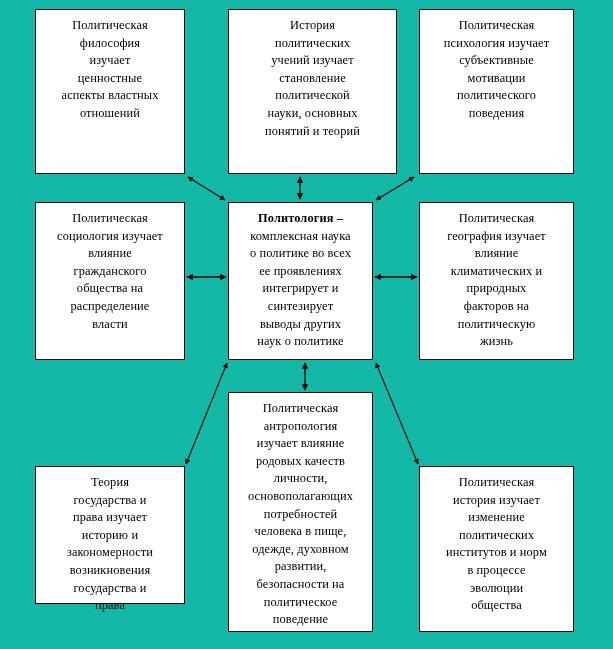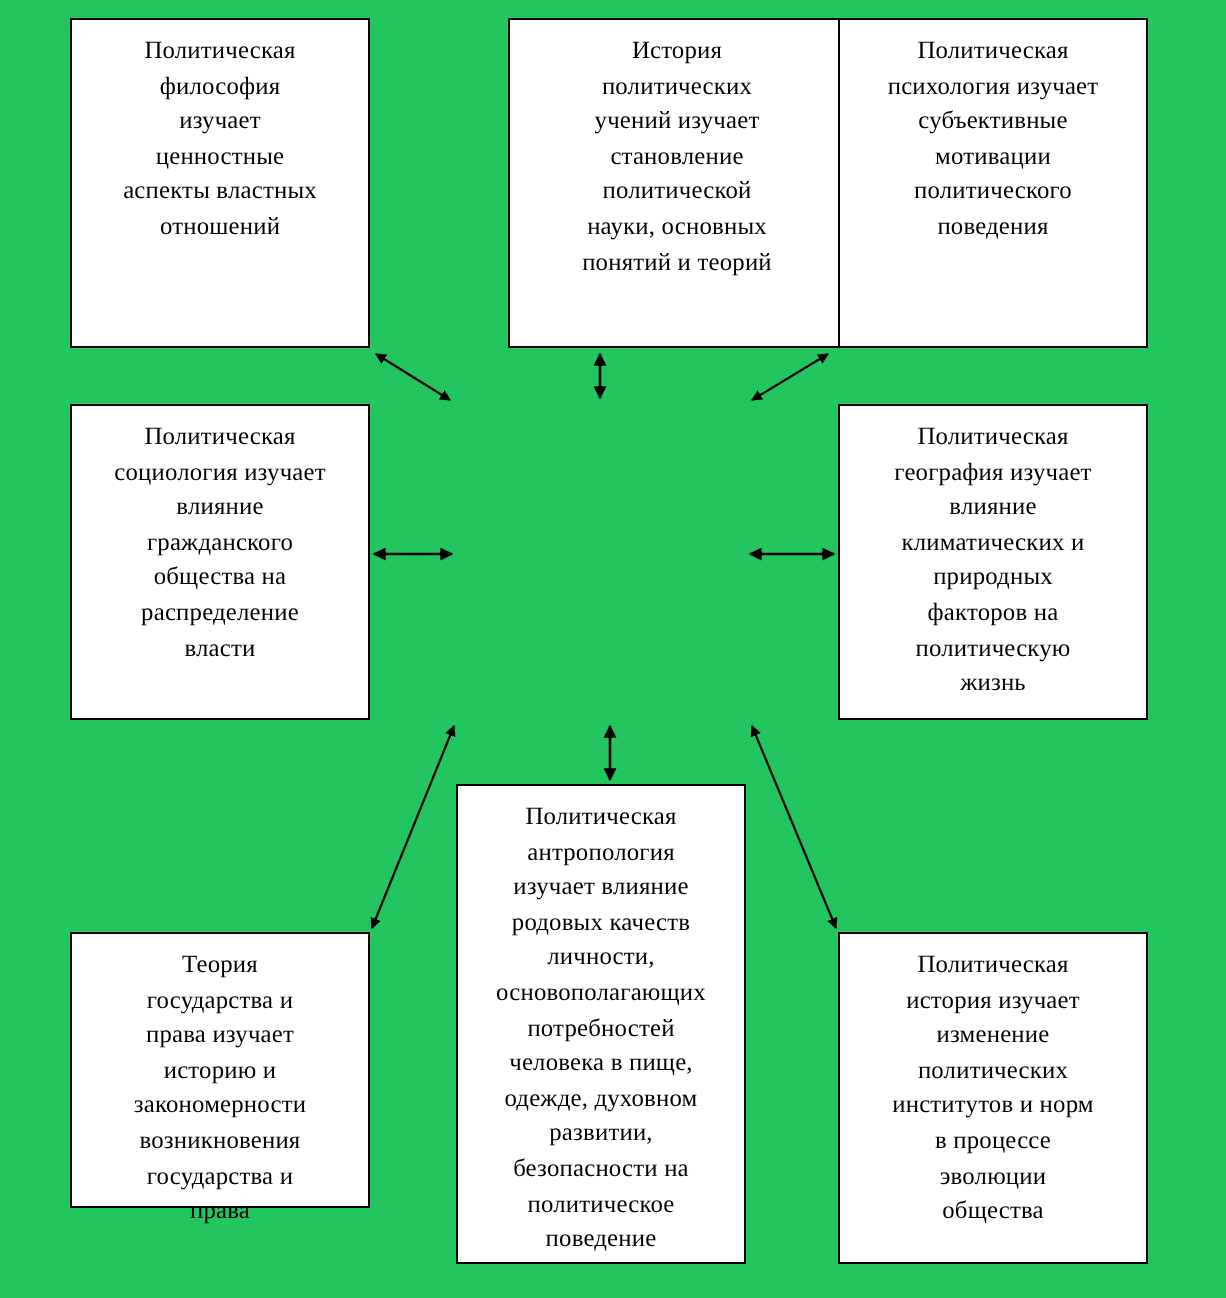--- a/index.html
+++ b/index.html
@@ -5,21 +5,21 @@
 <style>
   html, body {
     margin: 0;
     padding: 0;
     background: #ffffff;
   }
   #diagram-root {
     position: relative;
     width: 613px;
     height: 649px;
-    background: #22c55e;
+    background: #14b8a6;
     font-family: "Liberation Serif", "DejaVu Serif", serif;
     overflow: hidden;
   }
   #arrow-layer {
     position: absolute;
     left: 0;
     top: 0;
     width: 613px;
     height: 649px;
     pointer-events: none;
@@ -47,21 +47,21 @@
   }
   .node-center .node-text {
     font-size: 12.4px;
   }
   .node-center .node-title {
     font-weight: bold;
   }
 
   
   #node-philosophy   { left: 35px;  top: 9px;   width: 150px; height: 165px; }
-  #node-history-doct { left: 228px; top: 9px;   width: 169px; height: 165px; margin-left: 26px; }
+  #node-history-doct { left: 228px; top: 9px;   width: 169px; height: 165px; }
   #node-psychology   { left: 419px; top: 9px;   width: 155px; height: 165px; }
 
   #node-sociology    { left: 35px;  top: 202px; width: 150px; height: 158px; }
   #node-center       { left: 228px; top: 202px; width: 145px; height: 158px; }
   #node-geography    { left: 419px; top: 202px; width: 155px; height: 158px; }
 
   #node-anthropology { left: 228px; top: 392px; width: 145px; height: 240px; }
   #node-theory-law   { left: 35px;  top: 466px; width: 150px; height: 138px; }
   #node-polhistory   { left: 419px; top: 466px; width: 155px; height: 166px; }
 </style>
@@ -125,20 +125,29 @@
   <div class="node" id="node-sociology">
     <span class="node-text">Политическая
 социология изучает
 влияние
 гражданского
 общества на
 распределение
 власти</span>
   </div>
 
+  <div class="node node-center" id="node-center">
+    <span class="node-text"><span class="node-title">Политология – </span><span>комплексная наука
+о политике во всех
+ее проявлениях
+интегрирует и
+синтезирует
+выводы других
+наук о политике</span></span>
+  </div>
 
   <div class="node" id="node-geography">
     <span class="node-text">Политическая
 география изучает
 влияние
 климатических и
 природных
 факторов на
 политическую
 жизнь</span>

